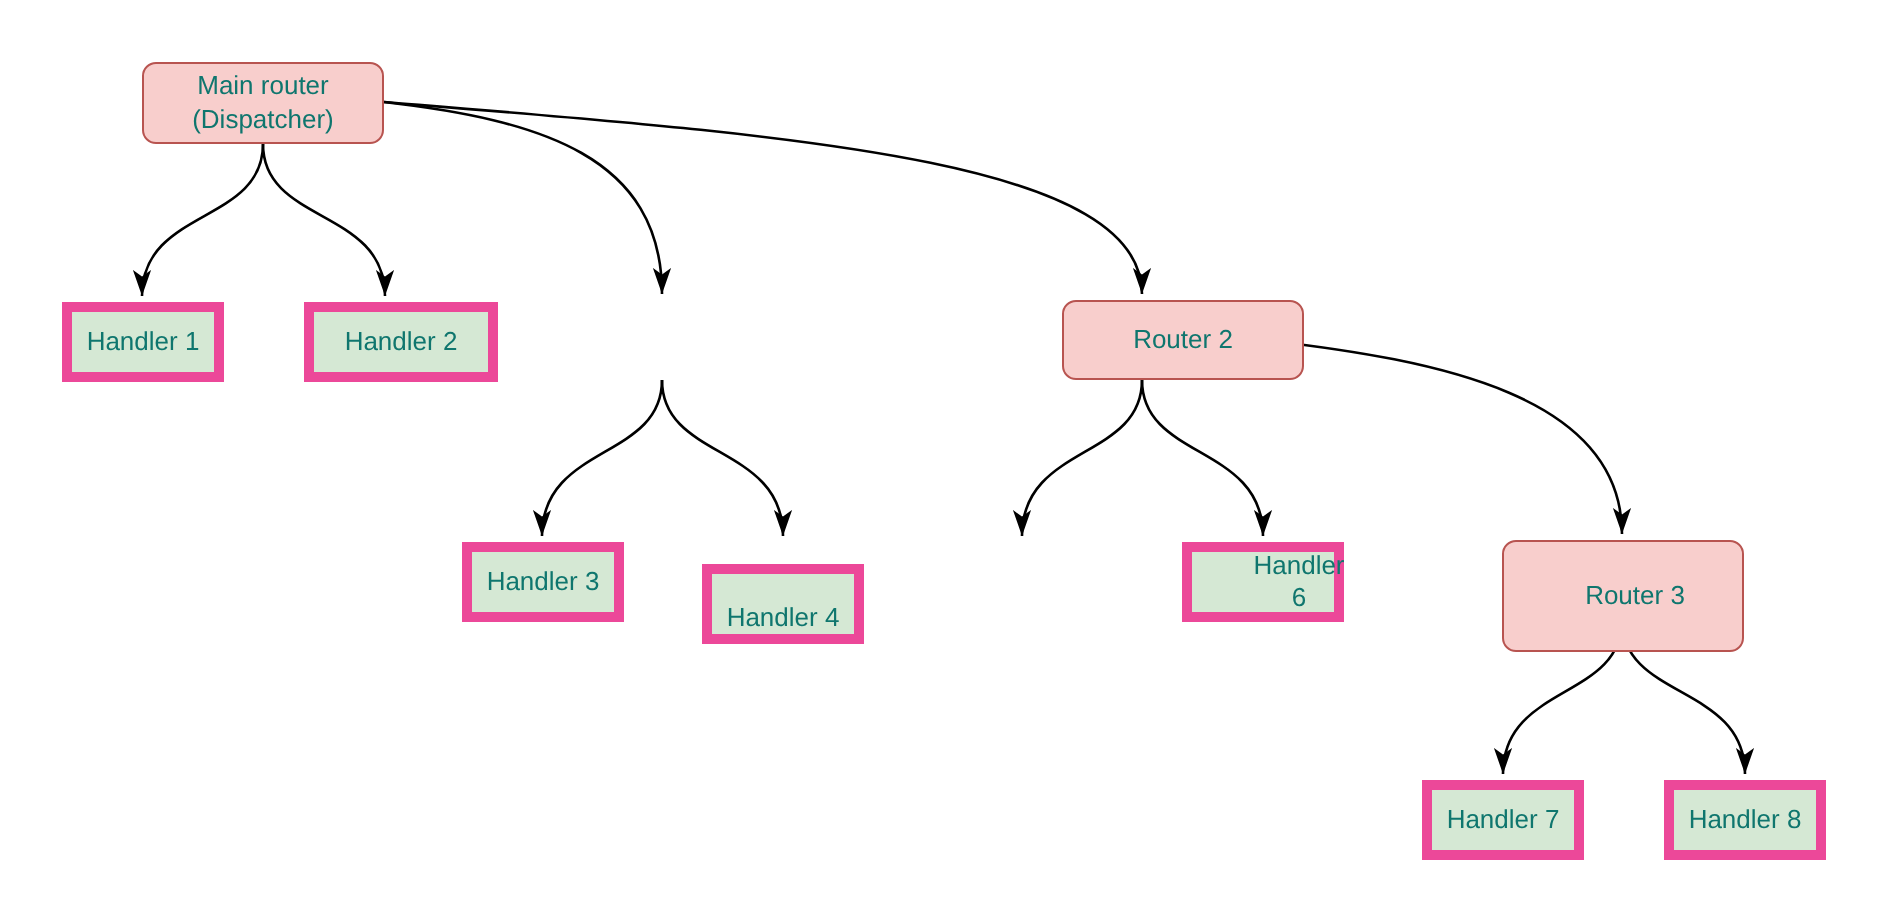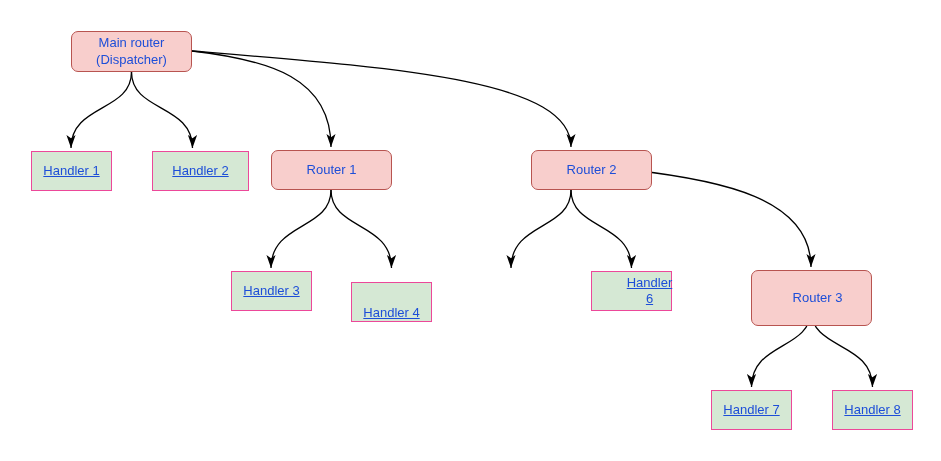--- a/index.html
+++ b/index.html
@@ -29,33 +29,32 @@
   }
   .node {
     position: absolute;
     box-sizing: border-box;
     display: flex;
     align-items: center;
     justify-content: center;
     text-align: center;
     font-size: 13px;
     line-height: 1.25;
-    color: #1d4ed8;
+    color: #0f766e;
     white-space: pre-line;
   }
   .node.router {
     background: #f8cecc;
     border: 1px solid #b85450;
     border-radius: 7px;
   }
   .node.handler {
     background: #d5e8d4;
-    border: 1px solid #ec4899;
+    border: 5px solid #ec4899;
     border-radius: 0;
-    text-decoration: underline;
   }
   
   #n-main  { left: 71px;  top: 31px;  width: 121px; height: 41px; }
   #n-h1    { left: 31px;  top: 151px; width: 81px;  height: 40px; }
   #n-h2    { left: 152px; top: 151px; width: 97px;  height: 40px; }
   #n-r1    { left: 271px; top: 150px; width: 121px; height: 40px; }
   #n-r2    { left: 531px; top: 150px; width: 121px; height: 40px; }
   #n-h3    { left: 231px; top: 271px; width: 81px;  height: 40px; align-items: center; }
   #n-h4    { left: 351px; top: 282px; width: 81px;  height: 40px; align-items: flex-end; }
   #n-h5    { left: 471px; top: 271px; width: 81px;  height: 40px; }
@@ -94,23 +93,20 @@
   </div>
 
   <div id="n-h1" class="node handler">
     <span>Handler 1</span>
   </div>
 
   <div id="n-h2" class="node handler">
     <span>Handler 2</span>
   </div>
 
-  <div id="n-r1" class="node router">
-    <span>Router 1</span>
-  </div>
 
   <div id="n-r2" class="node router">
     <span>Router 2</span>
   </div>
 
   <div id="n-h3" class="node handler">
     <span>Handler 3</span>
   </div>
 
   <div id="n-h4" class="node handler">

